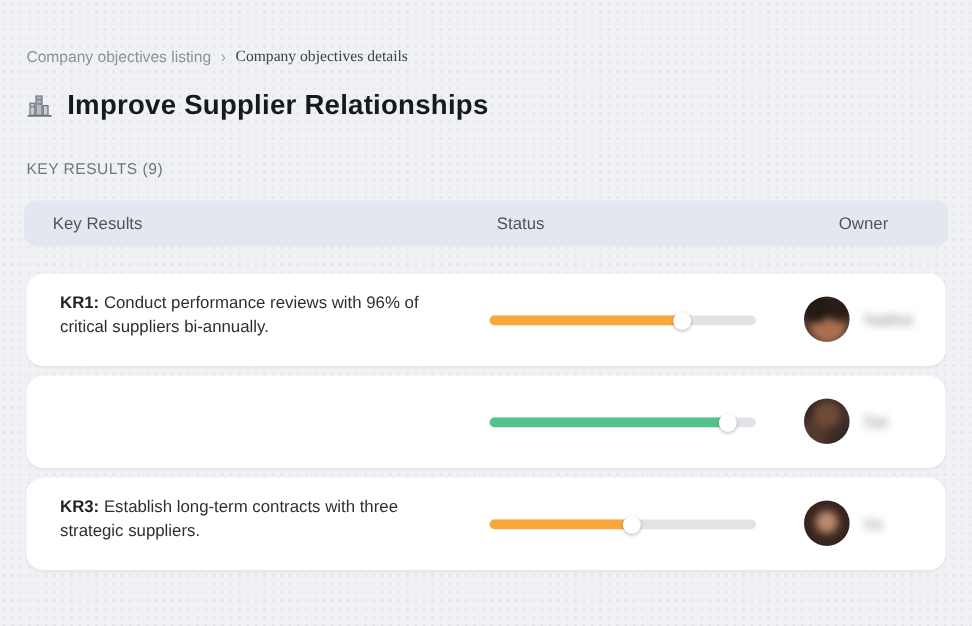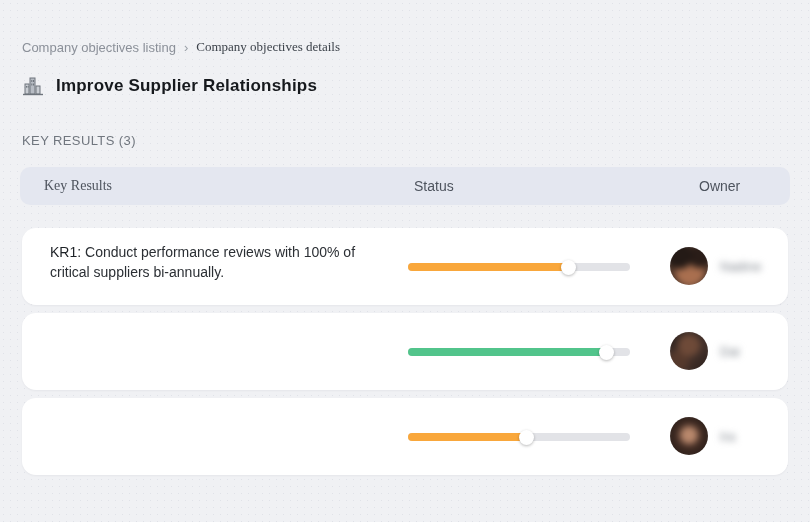--- a/index.html
+++ b/index.html
@@ -24,54 +24,54 @@
   .crumb-sep { color: #9aa0a8; font-size: 13px; }
   .crumb-current { color: #3c424a; font-family: Liberation Serif, serif; }
 
   
   .title-row {
     position: absolute; left: 22px; top: 74px;
     display: flex; align-items: center; gap: 10px;
   }
   .title-icon { width: 24px; height: 24px; display: inline-flex; align-items: flex-end; }
   .page-title {
-    font-size: 17px; font-weight: bold; color: #16191d; letter-spacing: 0.2px;
+    font-size: 23px; font-weight: bold; color: #16191d; letter-spacing: 0.2px;
   }
 
   
   .section-label {
     position: absolute; left: 22px; top: 133px;
     font-size: 13px; color: #70767e; letter-spacing: 0.4px;
   }
 
   
   .table-header {
     position: absolute; left: 20px; top: 167px;
     width: 770px; height: 38px;
     background: #e4e7f0; border-radius: 10px;
   }
   .table-header .th { position: absolute; top: 11px; font-size: 14px; color: #4e545e; }
-  .th-kr     { left: 24px; font-family: Liberation Serif, serif; }
+  .th-kr     { left: 24px; }
   .th-status { left: 394px; }
   .th-owner  { left: 652px; margin-left: 27px; }
 
   
   .row-card {
     position: absolute; left: 22px;
     width: 766px; height: 77px;
     background: #ffffff; border-radius: 14px;
     box-shadow: 0 1px 2px rgba(30,40,60,0.05);
   }
   .row-1 { top: 228px; } .row-2 { top: 313px; } .row-3 { top: 398px; }
 
   .kr-text {
     position: absolute; left: 28px; top: 14px;
     width: 334px; font-size: 14px; line-height: 20px; color: #2b2f34;
   }
-  .kr-label { font-weight: normal; color: #1d2126; }
+  .kr-label { font-weight: bold; color: #1d2126; }
 
   
   .progress {
     position: absolute; left: 386px; top: 35px;
     width: 222px; height: 8px;
     background: #e2e3e7; border-radius: 4px;
   }
   .progress-fill {
     position: absolute; left: 0; top: 0; height: 8px; border-radius: 4px;
   }
@@ -138,32 +138,32 @@
         <rect x="9.3" y="9.5" width="1" height="2"></rect>
           <rect x="11" y="9.5" width="1" height="2"></rect>
         <rect x="4" y="12" width="1" height="1.6"></rect>
           <rect x="5.6" y="12" width="1" height="1.6"></rect>
       </g>
     </svg>
   </span>
   <h1 class="page-title">Improve Supplier Relationships</h1>
 </div>
 
-<div class="section-label">KEY RESULTS (3)</div>
+<div class="section-label">KEY RESULTS (9)</div>
 
 <div class="table-header">
   <span class="th th-kr">Key Results</span>
   <span class="th th-status">Status</span>
   <span class="th th-owner">Owner</span>
 </div>
 
 <div class="row-card row-1">
   <p class="kr-text">
     <span class="kr-label">KR1:</span>
-    <span>Conduct performance reviews with 100% of critical suppliers bi-annually.</span>
+    <span>Conduct performance reviews with 96% of critical suppliers bi-annually.</span>
   </p>
   <div class="progress">
     <div class="progress-fill" style="width: 72%; background: rgb(249, 167, 59);"></div>
     <div class="progress-thumb" style="left: calc(72% - 7px);"></div>
   </div>
   <div class="owner">
     <div class="avatar avatar-0">
         <div class="avatar-inner"></div>
       </div>
     <span class="owner-name">Nadine</span>
@@ -177,20 +177,24 @@
   </div>
   <div class="owner">
     <div class="avatar avatar-1">
         <div class="avatar-inner"></div>
       </div>
     <span class="owner-name">Dai</span>
   </div>
 </div>
 
 <div class="row-card row-3">
+  <p class="kr-text">
+    <span class="kr-label">KR3:</span>
+    <span>Establish long-term contracts with three strategic suppliers.</span>
+  </p>
   <div class="progress">
     <div class="progress-fill" style="width: 53%; background: rgb(249, 167, 59);"></div>
     <div class="progress-thumb" style="left: calc(53% - 7px);"></div>
   </div>
   <div class="owner">
     <div class="avatar avatar-2">
         <div class="avatar-inner"></div>
       </div>
     <span class="owner-name">Ira</span>
   </div>

